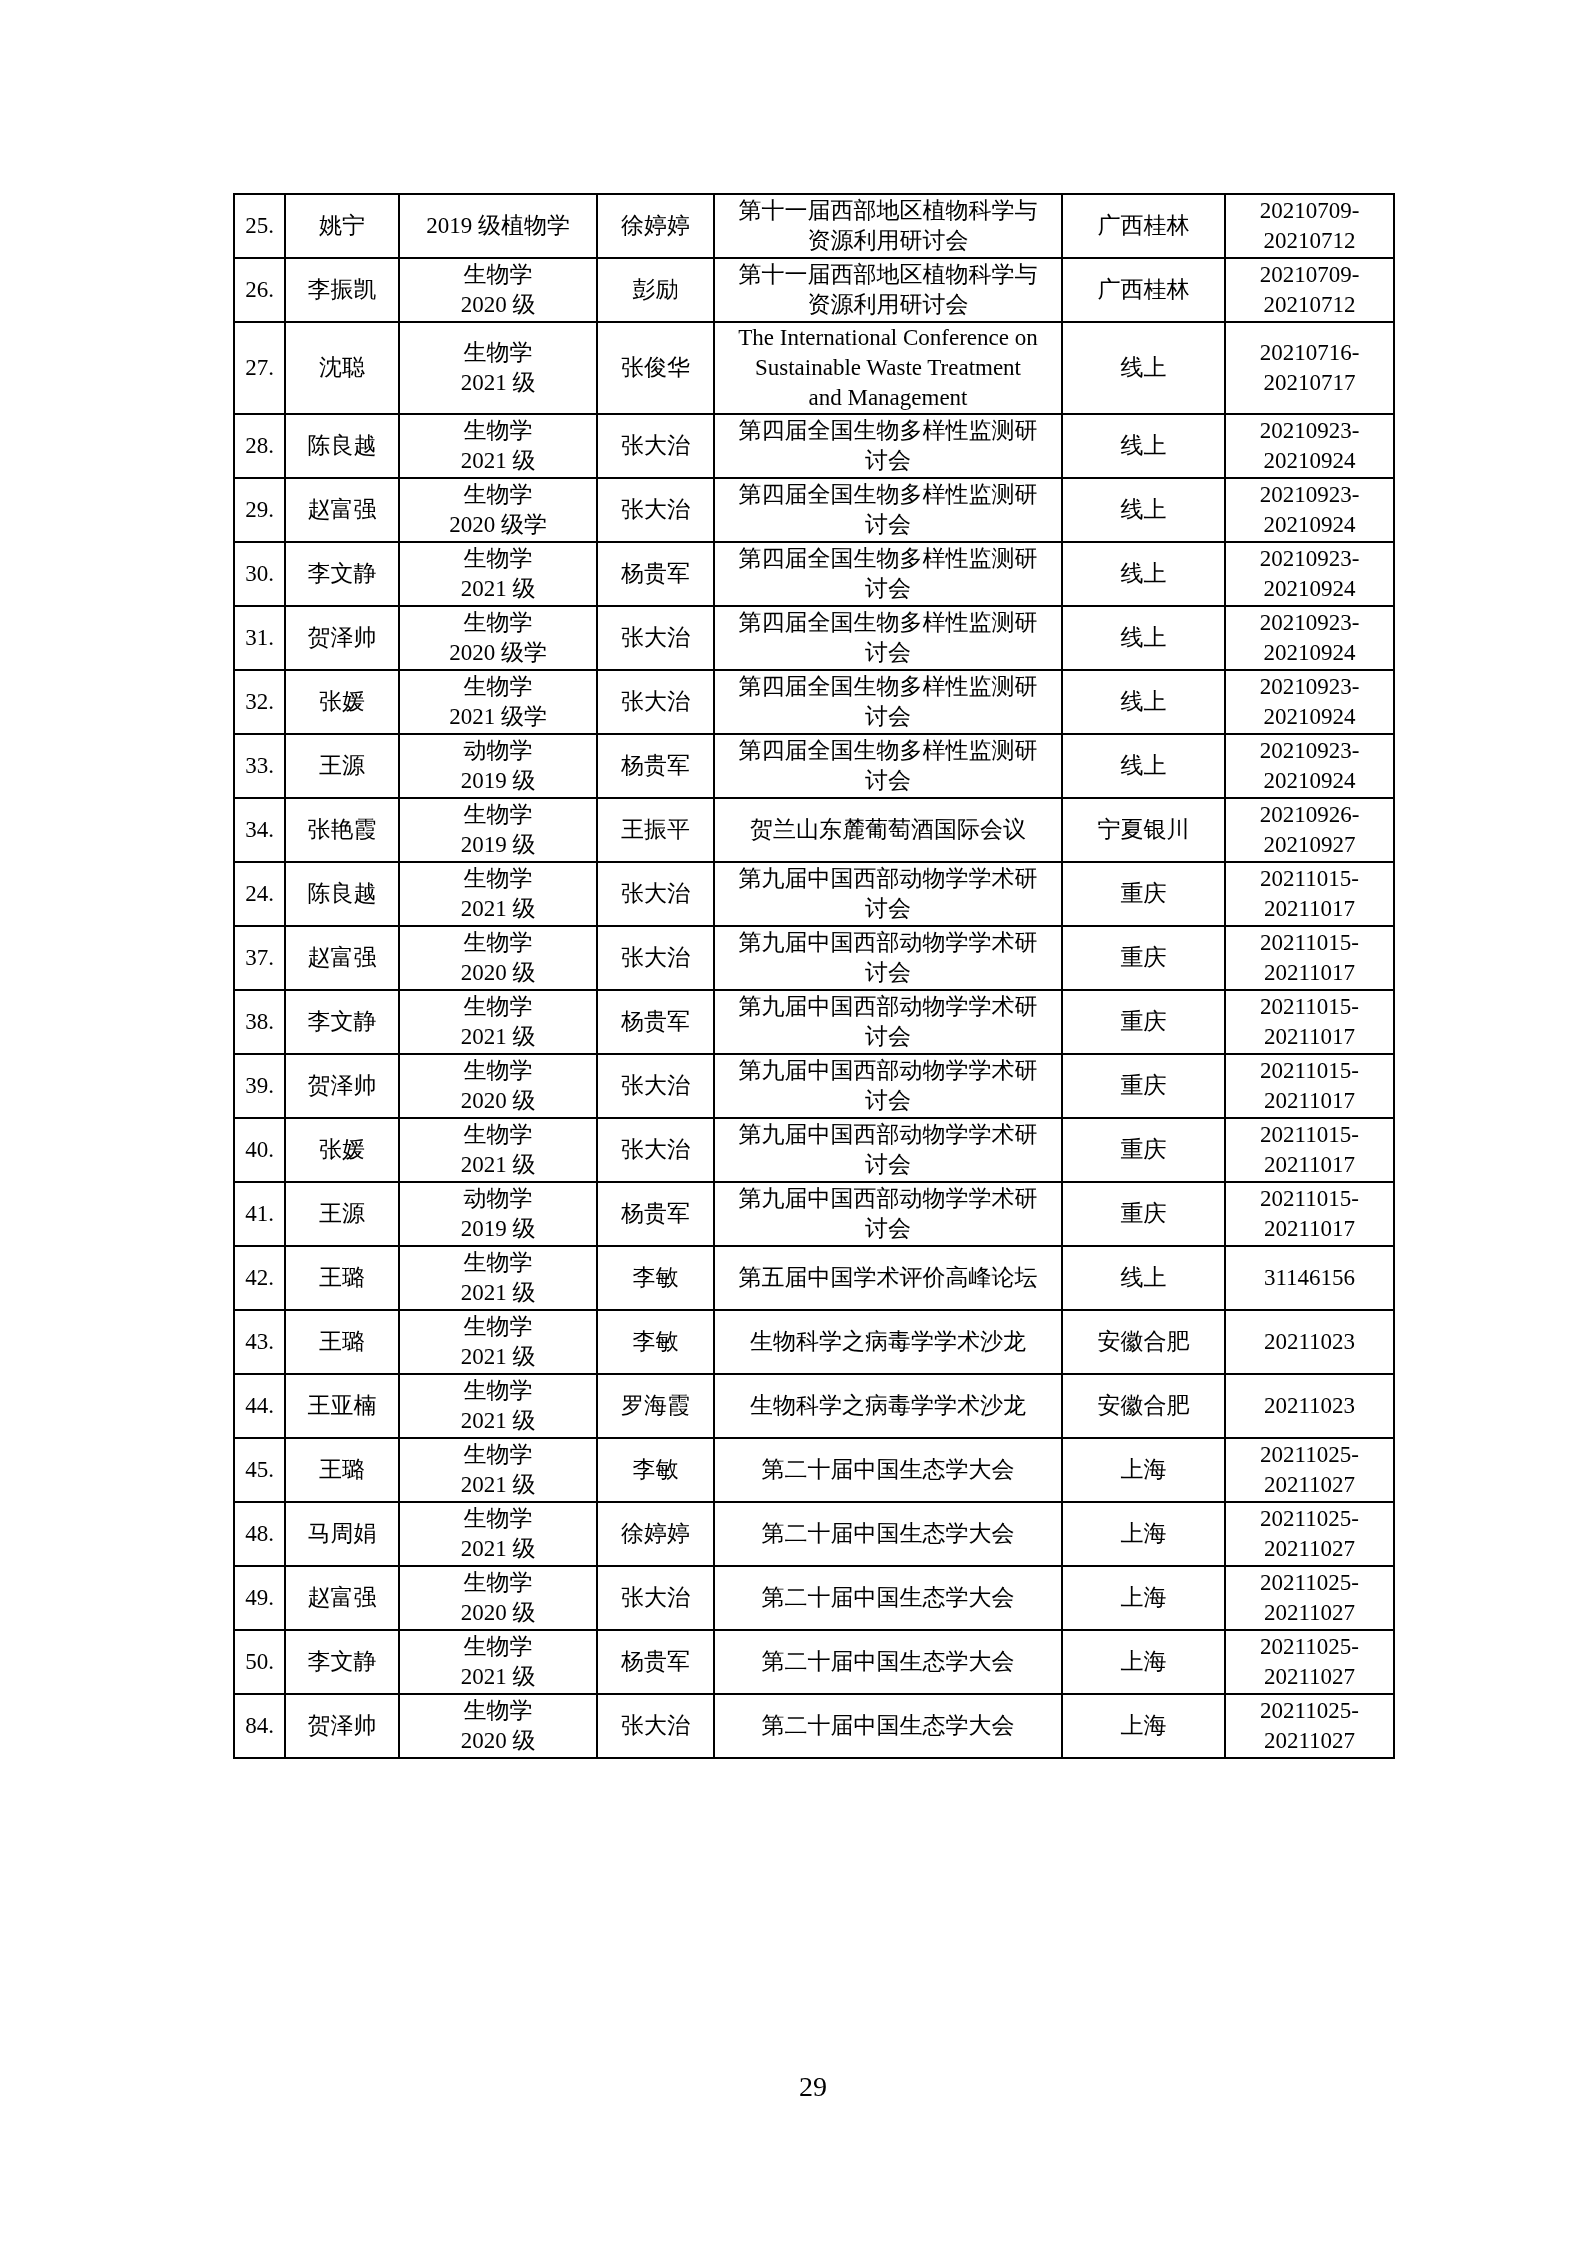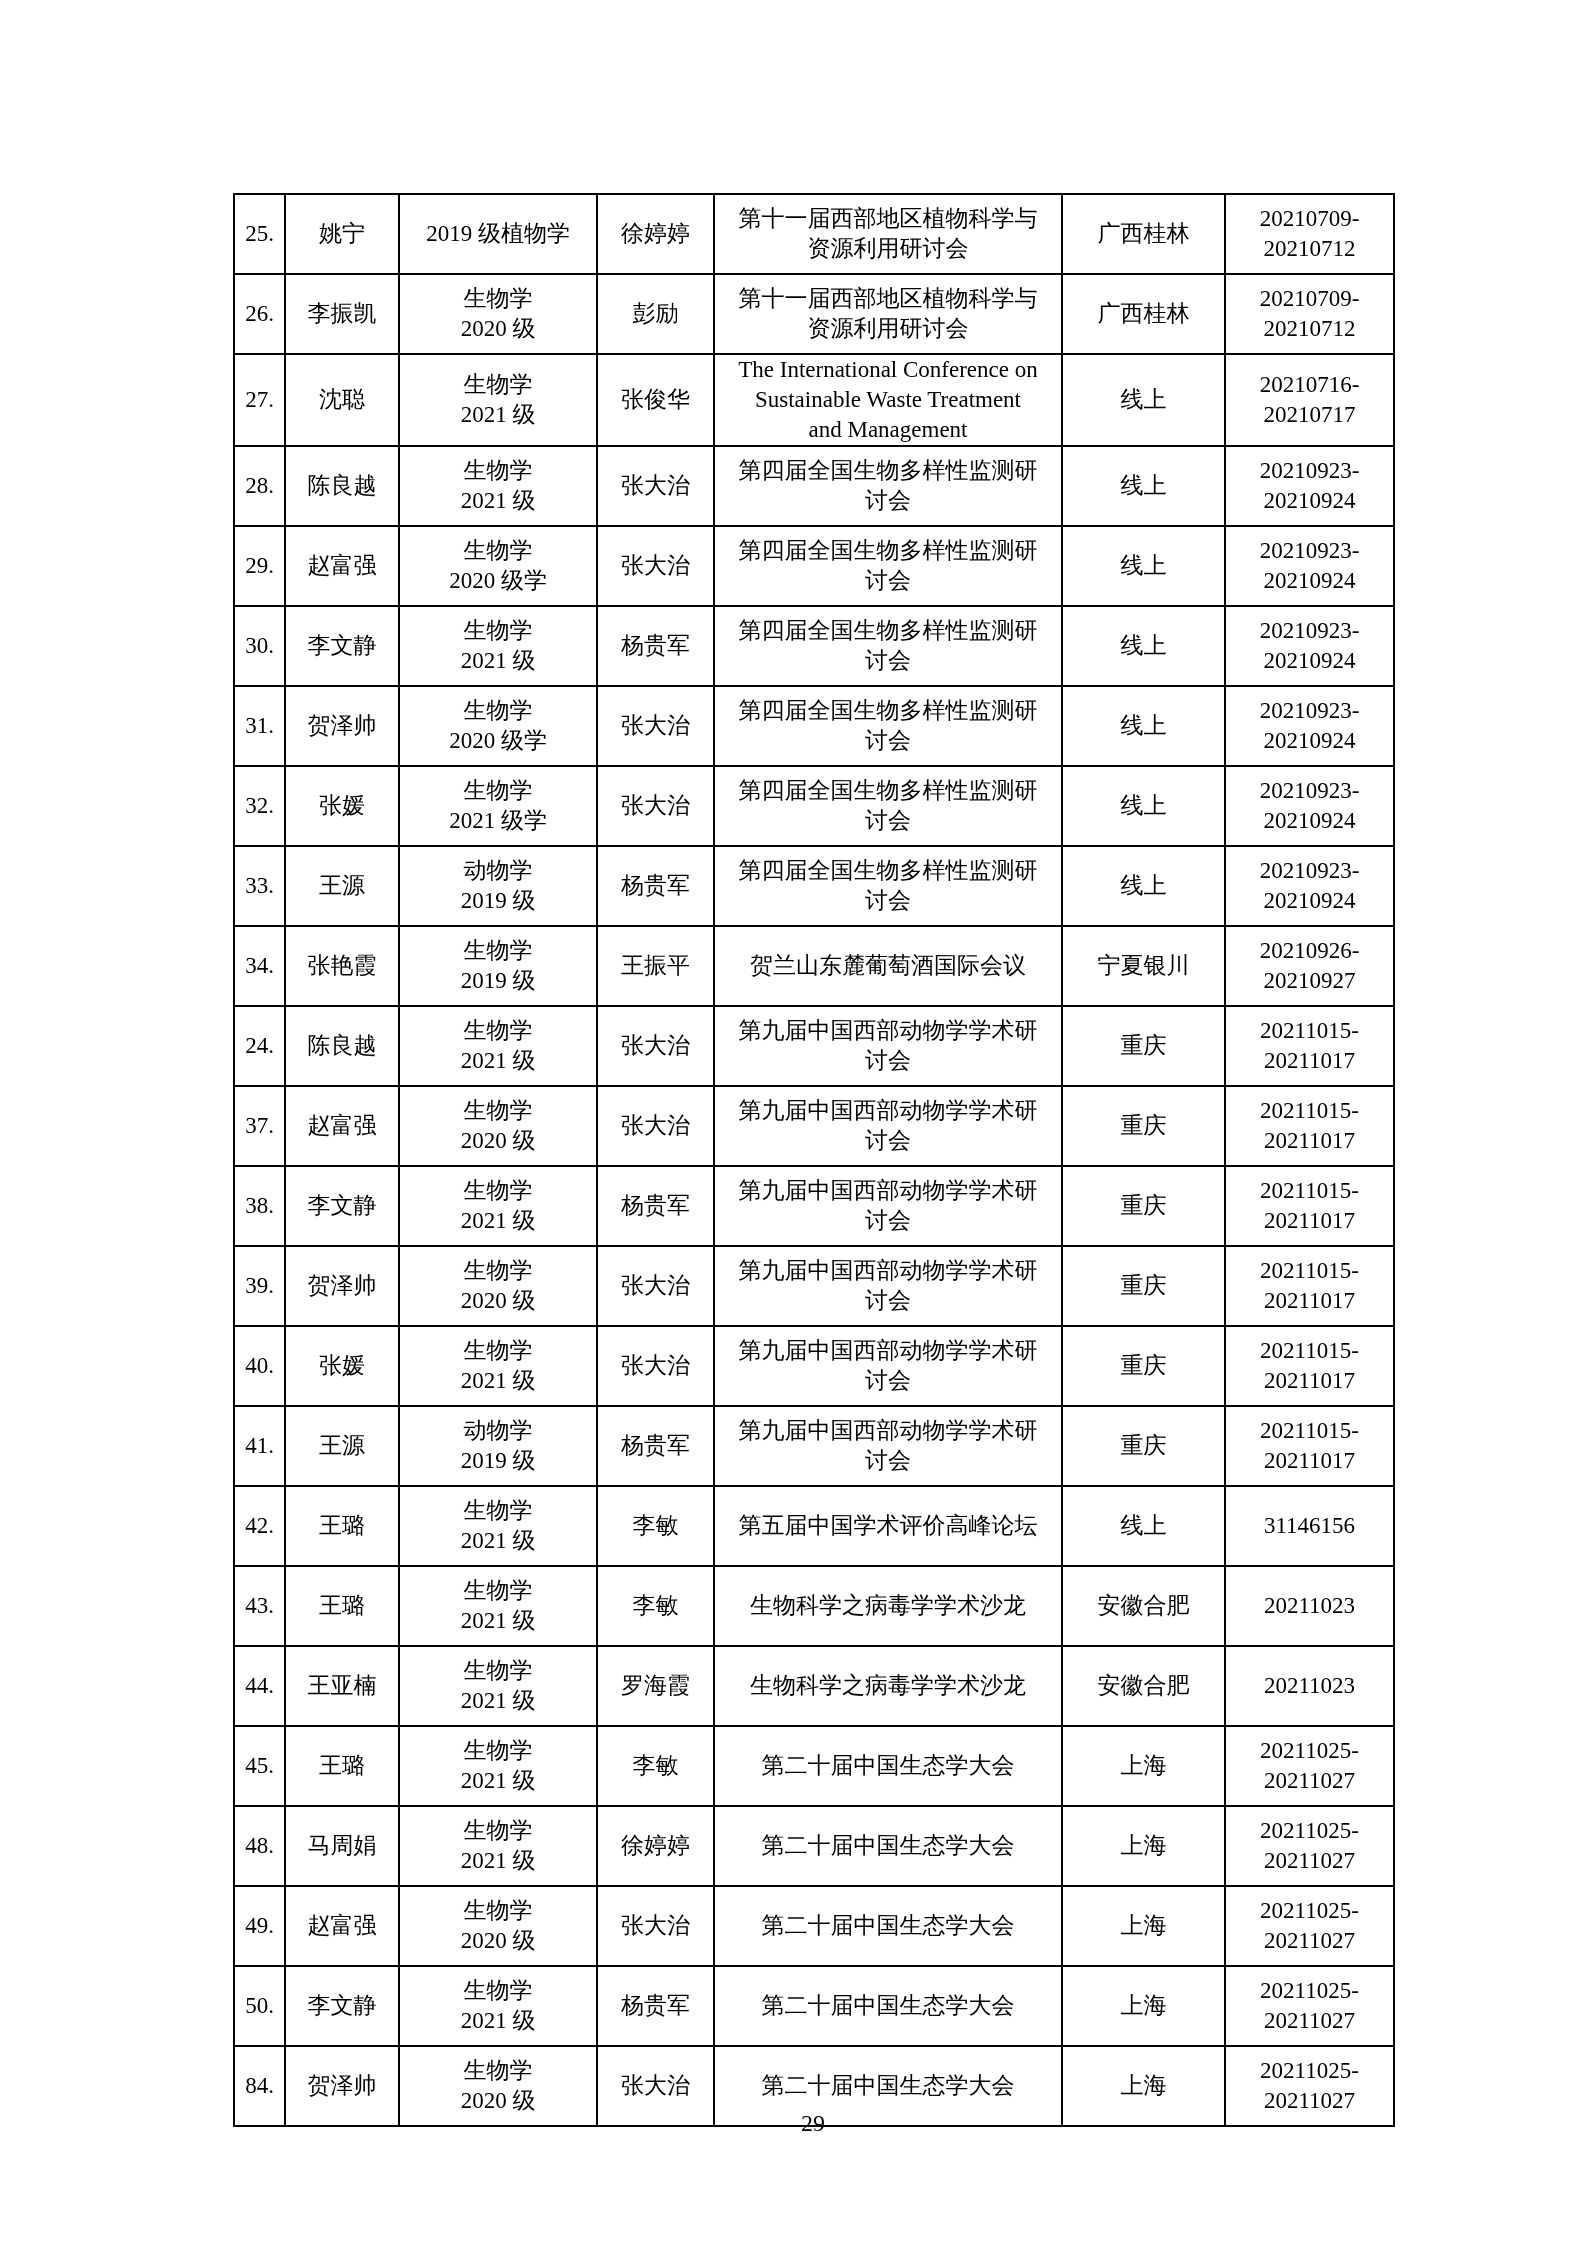--- a/index.html
+++ b/index.html
@@ -28,35 +28,34 @@
     border: 2px solid #000000;
     text-align: center;
     vertical-align: middle;
     padding: 0 2px;
     font-size: 23px;
     line-height: 30px;
     white-space: pre-line;
     overflow: hidden;
   }
   table.conf-table tbody tr {
-    height: 80px;
+    height: 64px;
   }
   
   table.conf-table tbody tr:nth-child(3) {
     height: 90px;
   }
   .page-number {
     position: absolute;
     left: 233px;
     top: 2072px;
     width: 1160px;
     text-align: center;
-    font-size: 24px;
+    font-size: 28px;
     line-height: 30px;
-    margin-top: 36px;
   }
 </style>
 </head>
 <body>
 
 <div class="page">
 
   <table class="conf-table">
     <colgroup>
       <col style="width:51px">

